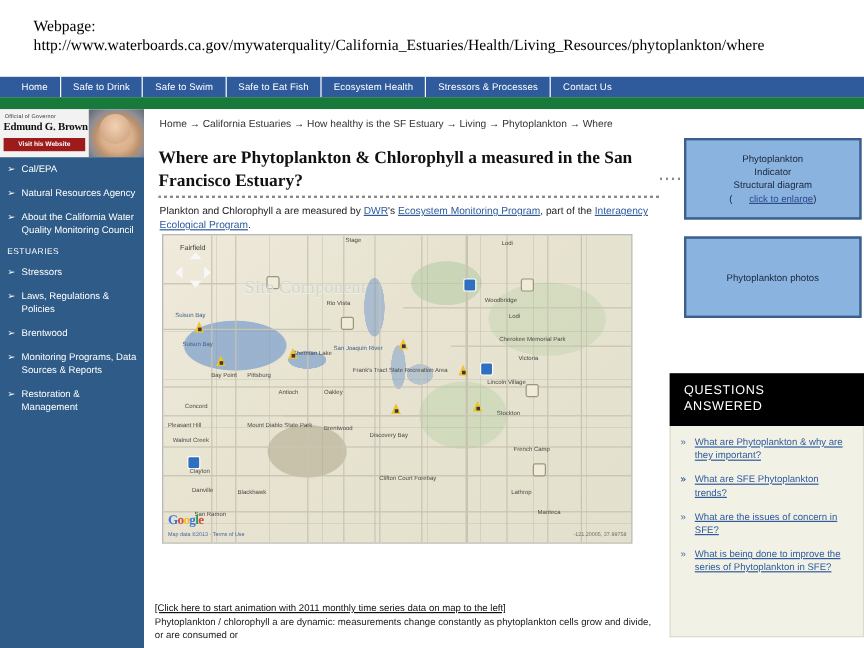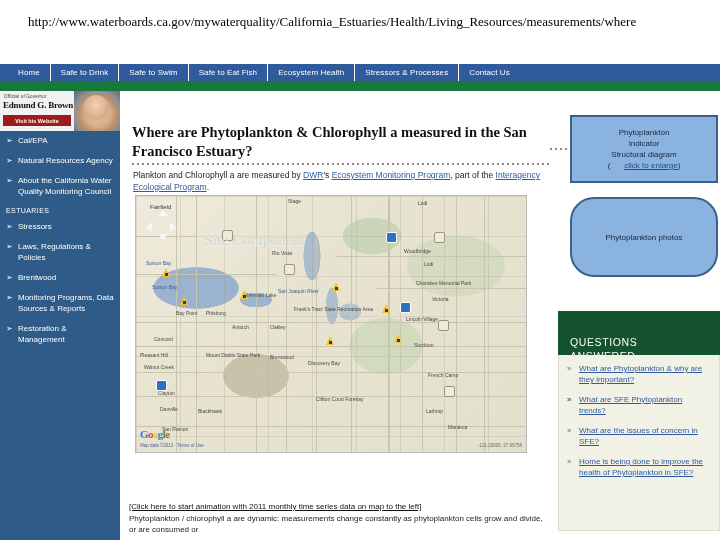--- a/index.html
+++ b/index.html
@@ -109,41 +109,42 @@
     padding:6px 10px;font-size:9px;line-height:13px;font-weight:700;color:#111;}
   .afterbox{position:absolute;left:9px;top:410px;width:420px;font-size:8px;line-height:11.5px;color:#222;}
   .afterbox .clicklink{color:#111;text-decoration:underline;font-weight:400;}
 
   
   .rcol{position:absolute;left:550px;top:91px;width:170px;height:449px;background:#fff;}
   .rbox{position:absolute;left:20px;background:#8bb3df;border:2px solid #3d5f8c;box-sizing:border-box;
     display:flex;align-items:center;justify-content:center;text-align:center;
     font-size:8px;line-height:11px;color:#18273d;}
   .rbox1{top:24px;width:148px;height:68px;}
-  .rbox2{top:106px;width:148px;height:80px;border-radius:24px;}
+  .rbox2{top:106px;width:148px;height:68px;}
   .rbox a{color:#2a4b8d;text-decoration:underline;margin-left:14px;}
   .connector{position:absolute;left:0px;top:57px;width:22px;height:2px;
     background-image:repeating-linear-gradient(to right,#8a8a8a 0 2px,transparent 2px 5px);}
 
-  .qa-head{position:absolute;left:8px;top:220px;width:162px;height:44px;background:#14532d;
-    color:#fff;font-size:10.5px;line-height:14px;letter-spacing:.6px;padding:24px 0 0 12px;
+  .qa-head{position:absolute;left:8px;top:220px;width:162px;height:44px;background:#000000;
+    color:#fff;font-size:10.5px;line-height:14px;letter-spacing:.6px;padding:7px 0 0 12px;
     box-sizing:border-box;}
   .qa-body{position:absolute;left:8px;top:264px;width:162px;height:176px;background:#f2f1e6;
     border:1px solid #dedacc;border-top:none;box-sizing:border-box;padding:8px 8px 0 6px;}
   .qa-item{position:relative;padding-left:14px;margin-bottom:9px;font-size:8px;line-height:11px;}
   .qa-item .guil{position:absolute;left:2px;top:0;color:#4a6fa5;font-size:8px;}
   .qa-item a{color:#2f5b9c;text-decoration:underline;}
 </style>
 </head>
 <body>
 
 <div class="page">
 
   <div class="slide-head">
-    <div class="l2">http://www.waterboards.ca.gov/mywaterquality/California_Estuaries/Health/Living_Resources/measurements/where</div>
+    <div class="l1">Webpage:</div>
+    <div class="l2">http://www.waterboards.ca.gov/mywaterquality/California_Estuaries/Health/Living_Resources/phytoplankton/where</div>
   </div>
 
   <div class="navbar"></div>
   <div class="navtabs">
     <div class="navtab first">Home</div>
     <div class="navtab">Safe to Drink</div>
     <div class="navtab">Safe to Swim</div>
     <div class="navtab">Safe to Eat Fish</div>
     <div class="navtab">Ecosystem Health</div>
     <div class="navtab">Stressors &amp; Processes</div>
@@ -195,20 +196,33 @@
       </div>
       <div class="side-item">
         <span class="arrow">➢</span>
         <span>Restoration &amp; Management</span>
       </div>
     </div>
   </div>
 
   <div class="main">
 
+    <div class="breadcrumb">
+      <span>Home</span>
+      <span>→</span>
+      <span>California Estuaries</span>
+      <span>→</span>
+      <span>How healthy is the SF Estuary</span>
+      <span>→</span>
+      <span>Living</span>
+      <span>→</span>
+      <span>Phytoplankton</span>
+      <span>→</span>
+      <span>Where</span>
+    </div>
 
     <div class="page-title">Where are Phytoplankton &amp; Chlorophyll a measured in the San Francisco Estuary?</div>
     <div class="dotrule"></div>
 
     <div class="intro">
       <span>Plankton and Chlorophyll a are measured by </span><a class="lnk" href="#">DWR</a><span>'s </span><a class="lnk" href="#">Ecosystem Monitoring Program</a><span>, part of the </span><a class="lnk" href="#">Interagency Ecological Program</a><span>.</span>
     </div>
 
     <div class="mapwrap">
       <div class="mapimg"></div>
@@ -359,18 +373,18 @@
       <div class="qa-item">
         <span class="guil">»</span>
         <a href="#">What are SFE Phytoplankton trends?</a>
       </div>
       <div class="qa-item">
         <span class="guil">»</span>
         <a href="#">What are the issues of concern in SFE?</a>
       </div>
       <div class="qa-item">
         <span class="guil">»</span>
-        <a href="#">Home is being done to improve the health of Phytoplankton in SFE?</a>
+        <a href="#">What is being done to improve the series of Phytoplankton in SFE?</a>
       </div>
     </div>
   </div>
 
 </div>
 
 </body></html>

